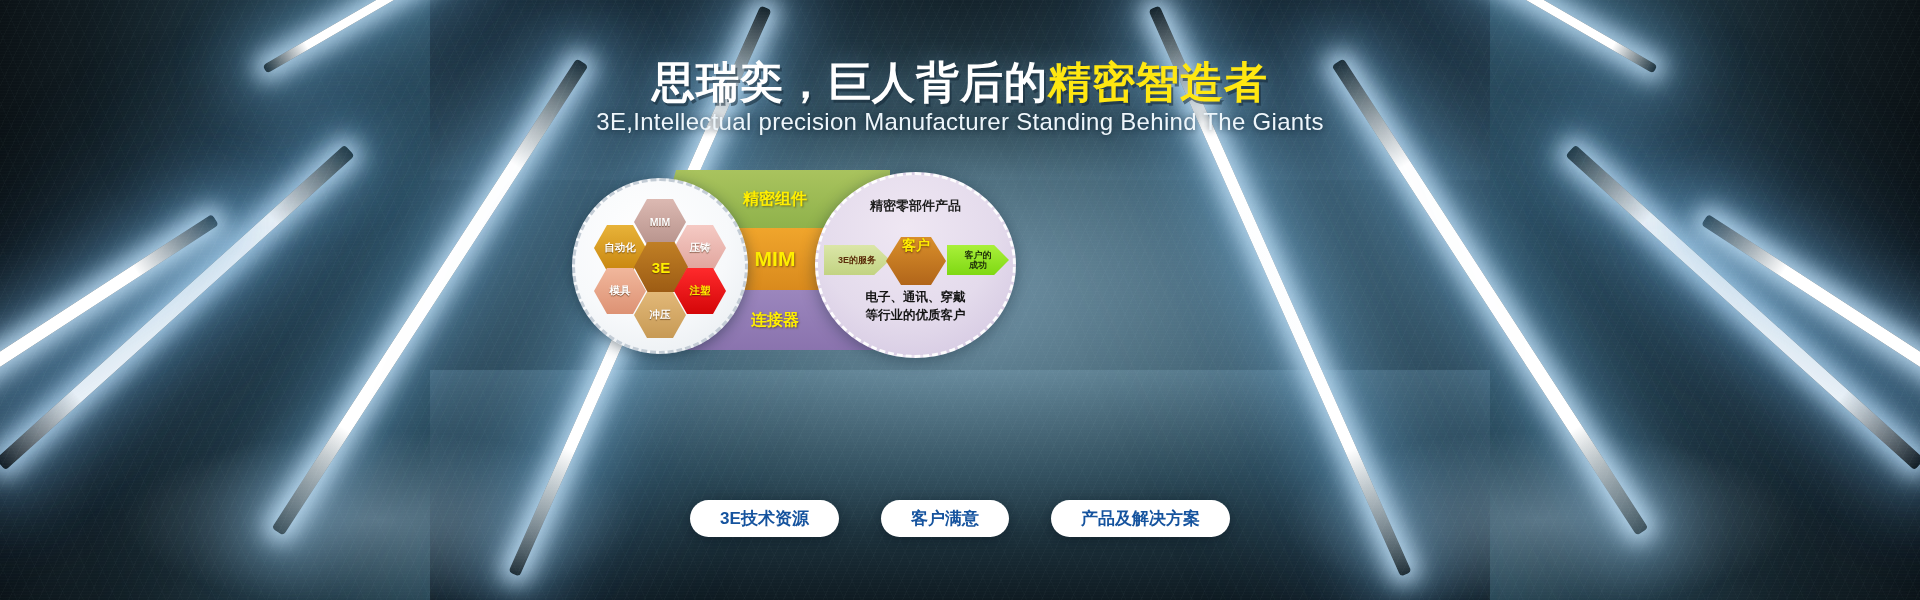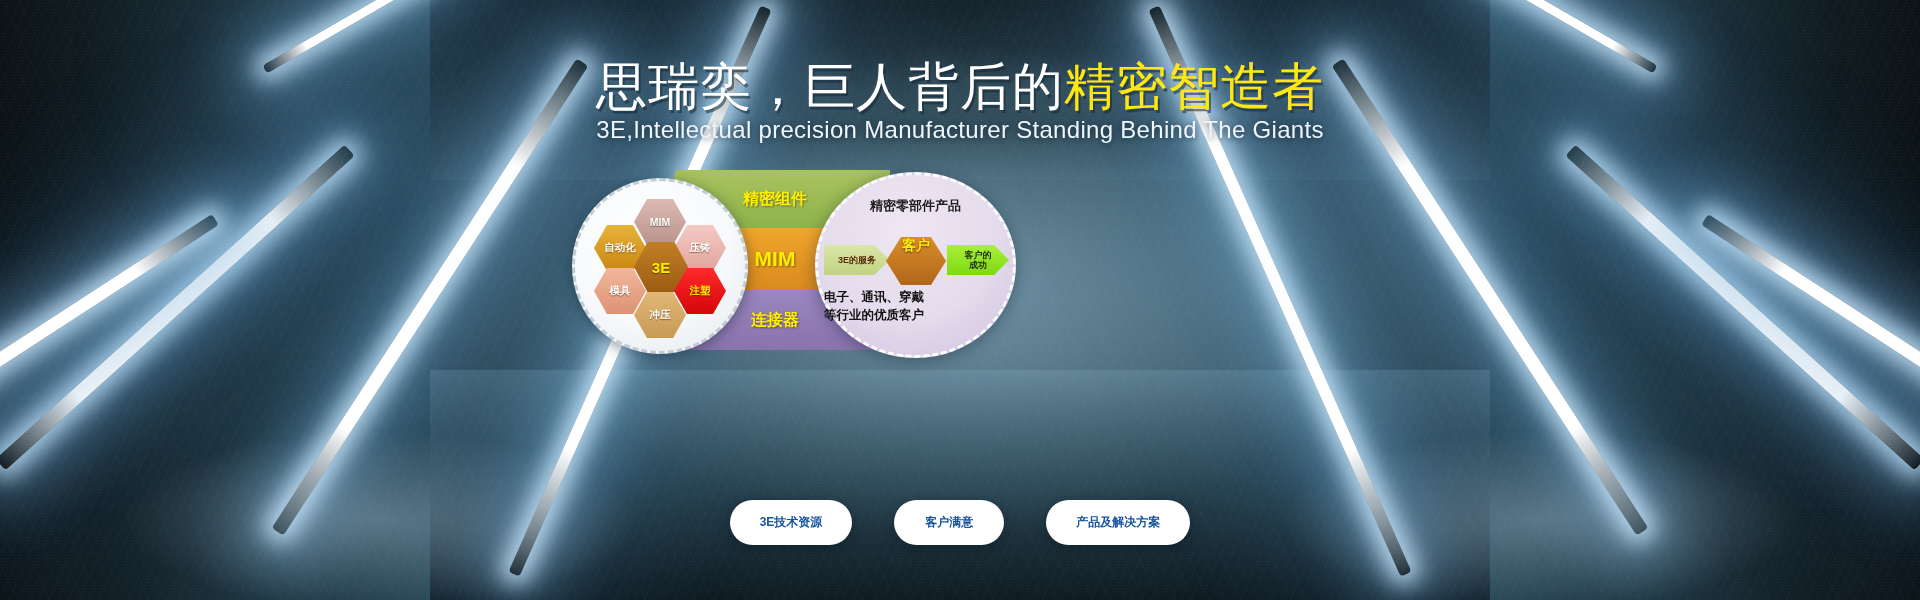--- a/index.html
+++ b/index.html
@@ -85,22 +85,22 @@
 
   
   #headline-block {
     position: absolute;
     left: 0; right: 0;
     top: 60px;
     text-align: center;
     z-index: 40;
   }
   #main-title {
-    font-size: 51px;
-    font-weight: normal;
+    font-size: 43px;
+    font-weight: bold;
     line-height: 1.06;
     letter-spacing: 1px;
     color: #ffffff;
     text-shadow:
       2px 3px 0 rgba(20,40,55,.55),
       0 0 24px rgba(140,200,240,.35);
     white-space: nowrap;
   }
   #main-title .accent { color: #ffe711; }
   #sub-title {
@@ -209,21 +209,21 @@
     top: 22px;
     text-align: center;
     font-size: 13px;
     font-weight: bold;
     color: #1d1d1d;
   }
   #client-bottom {
     position: absolute;
     left: 6px; right: 6px;
     top: 113px;
-    text-align: left;
+    text-align: center;
     font-size: 12.5px;
     line-height: 1.45;
     font-weight: bold;
     color: #141414;
   }
   .arrow-chip {
     position: absolute;
     top: 70px;
     height: 30px;
     display: flex;
@@ -271,25 +271,25 @@
     left: 0; right: 0;
     top: 500px;
     display: flex;
     justify-content: center;
     gap: 42px;
     z-index: 45;
   }
   .pill {
     background: #ffffff;
     color: #15539e;
-    font-size: 12px;
+    font-size: 17px;
     font-weight: bold;
     border: none;
     border-radius: 26px;
-    padding: 14px 30px;
+    padding: 7px 30px;
     min-width: 110px;
     cursor: pointer;
     box-shadow: 0 3px 12px rgba(6,20,30,.45);
     font-family: "Liberation Sans", "DejaVu Sans", sans-serif;
     white-space: nowrap;
   }
 </style>
 </head>
 <body>
 

